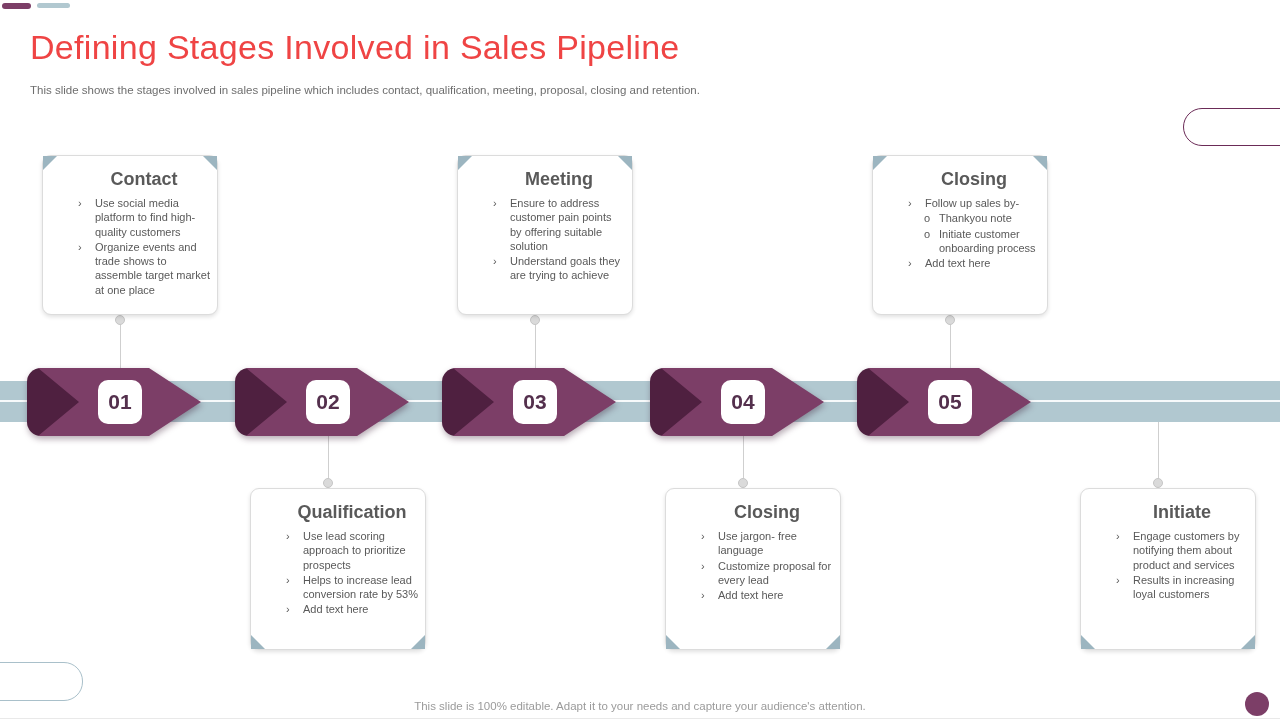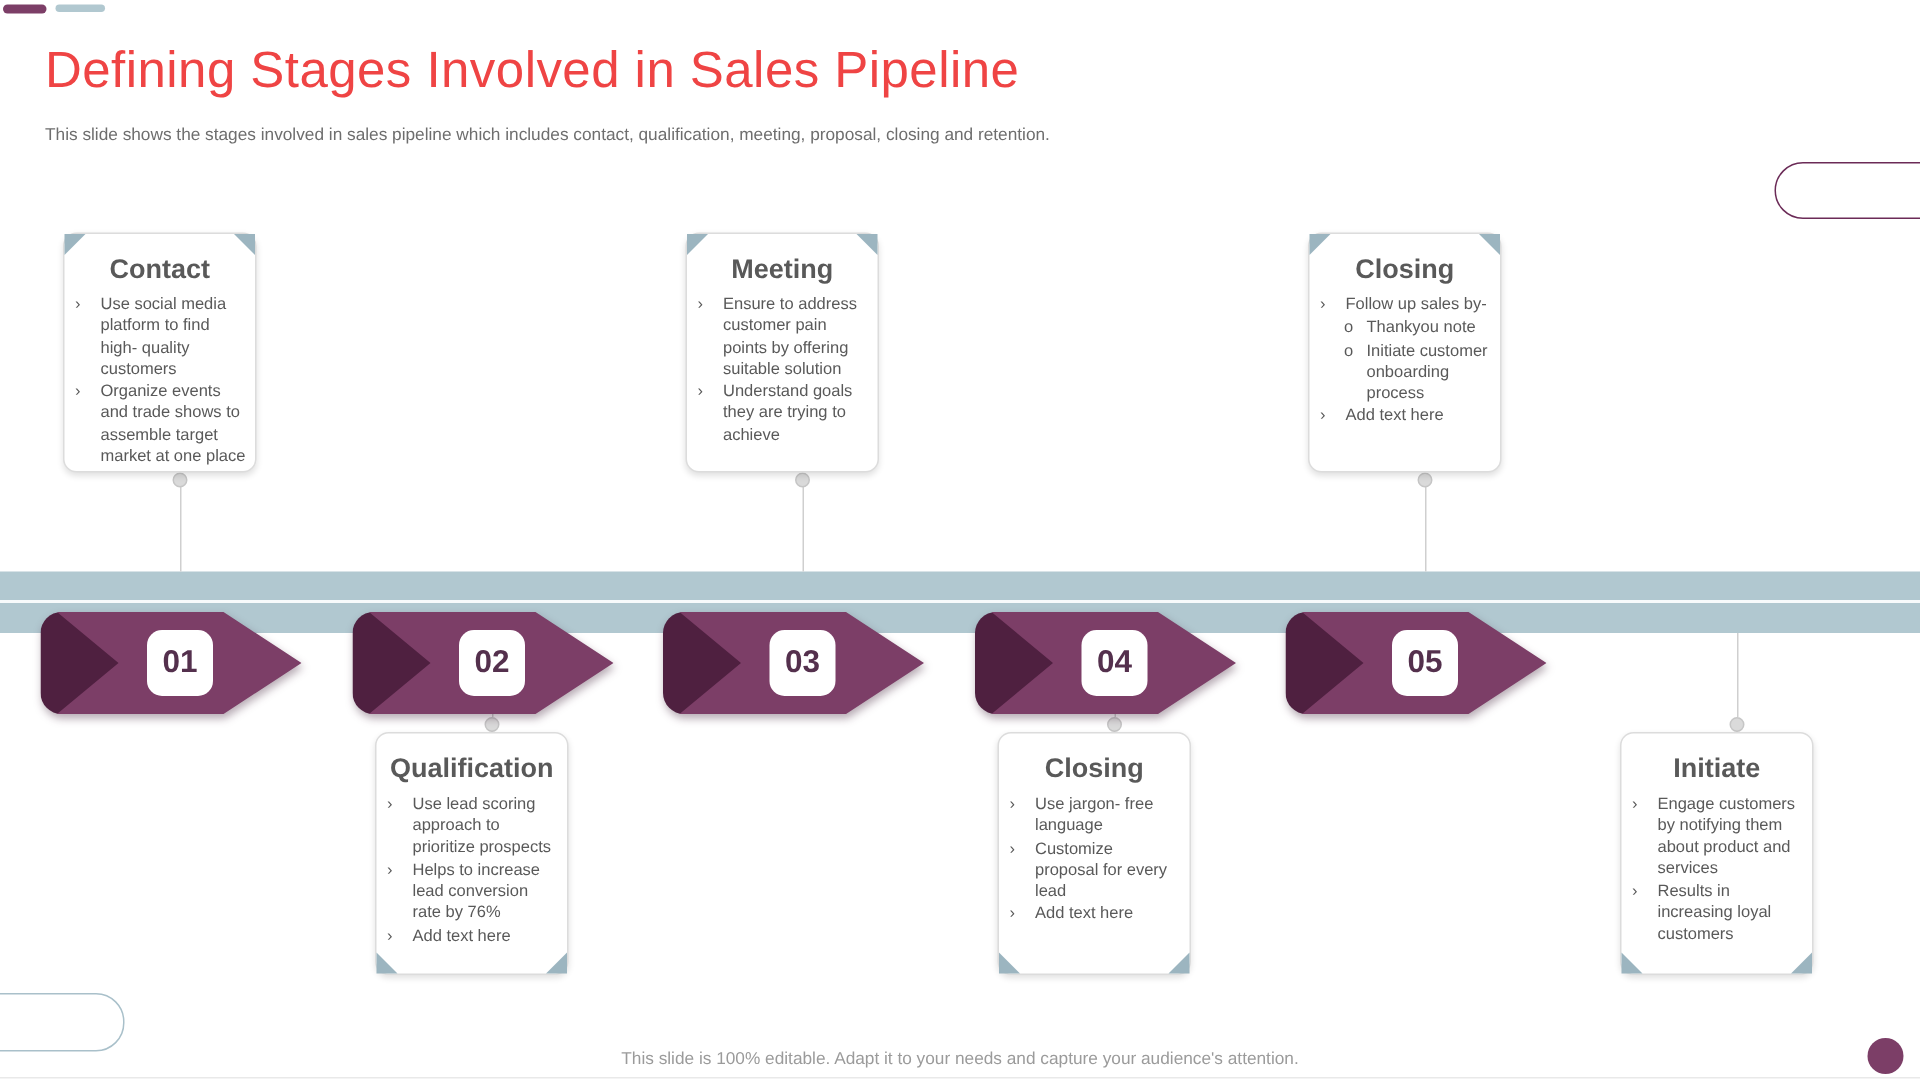--- a/index.html
+++ b/index.html
@@ -26,31 +26,31 @@
   .band{position:absolute;left:0;top:381px;width:1280px;height:41px;
         background:var(--band_blue,#b1c8d0);z-index:1;}
   .band-line{position:absolute;left:0;top:19px;width:100%;height:2px;background:rgba(255,255,255,.9);}
 
   
   .conn{position:absolute;width:1px;background:#cfcfcf;z-index:1;}
   .conn-dot{position:absolute;width:10px;height:10px;border-radius:50%;
             background:#dadada;border:1px solid #c6c6c6;box-sizing:border-box;z-index:1;}
 
   
-  .arrow{position:absolute;top:368px;width:174px;height:68px;z-index:3;margin-top:40px;}
+  .arrow{position:absolute;top:368px;width:174px;height:68px;z-index:3;}
   .arrow svg{position:absolute;left:0;top:0;filter:drop-shadow(1px 3px 3px rgba(45,12,38,.35));}
   .arrow .fold{fill:var(--fold_purple,#4f2040);}
   .arrow .chev{fill:var(--accent_purple,#7c3e67);}
   .num{position:absolute;left:71px;top:12px;width:44px;height:44px;border-radius:10px;
        background:#fff;display:flex;align-items:center;justify-content:center;
        font-size:21px;font-weight:bold;color:var(--number_text,#54304d);}
 
   
-  .card{position:absolute;width:129px;background:#fff;border:1px solid #dcdcdc;border-radius:9px;
-        box-shadow:0 2px 4px rgba(0,0,0,.12);z-index:2;box-sizing:border-box;}
+  .card{position:absolute;width:176px;background:#fff;border:1px solid #dcdcdc;border-radius:9px;
+        box-shadow:0 2px 4px rgba(0,0,0,.12);z-index:2;box-sizing:border-box;padding-left:28px;}
   .card-top{top:155px;height:160px;}
   .card-bottom{top:488px;height:162px;}
   .card h2{margin:13px 4px 6px;font-size:18px;font-weight:bold;color:#595959;text-align:center;}
   .card ul{list-style:none;margin:2px 0 0;padding:0 6px 0 7px;}
   .card li{display:flex;font-size:11px;line-height:1.3;color:#595959;margin-bottom:1px;}
   .card li .mk{flex:none;width:10px;margin-right:7px;}
   .card li.s{padding-left:16px;}
   .card li.s .mk{width:9px;margin-right:6px;}
 
   
@@ -192,21 +192,21 @@
     <span class="fold-c f-bl"></span>
     <span class="fold-c f-br"></span>
     <h2>Qualification</h2>
     <ul>
       <li>
           <span class="mk">›</span>
           <span class="tx">Use lead scoring approach to prioritize prospects</span>
         </li>
       <li>
           <span class="mk">›</span>
-          <span class="tx">Helps to increase lead conversion rate by 76%</span>
+          <span class="tx">Helps to increase lead conversion rate by 53%</span>
         </li>
       <li>
           <span class="mk">›</span>
           <span class="tx">Add text here</span>
         </li>
     </ul>
   </div>
 
   <div class="card card-bottom" style="left:665px">
     <span class="fold-c f-bl"></span>

